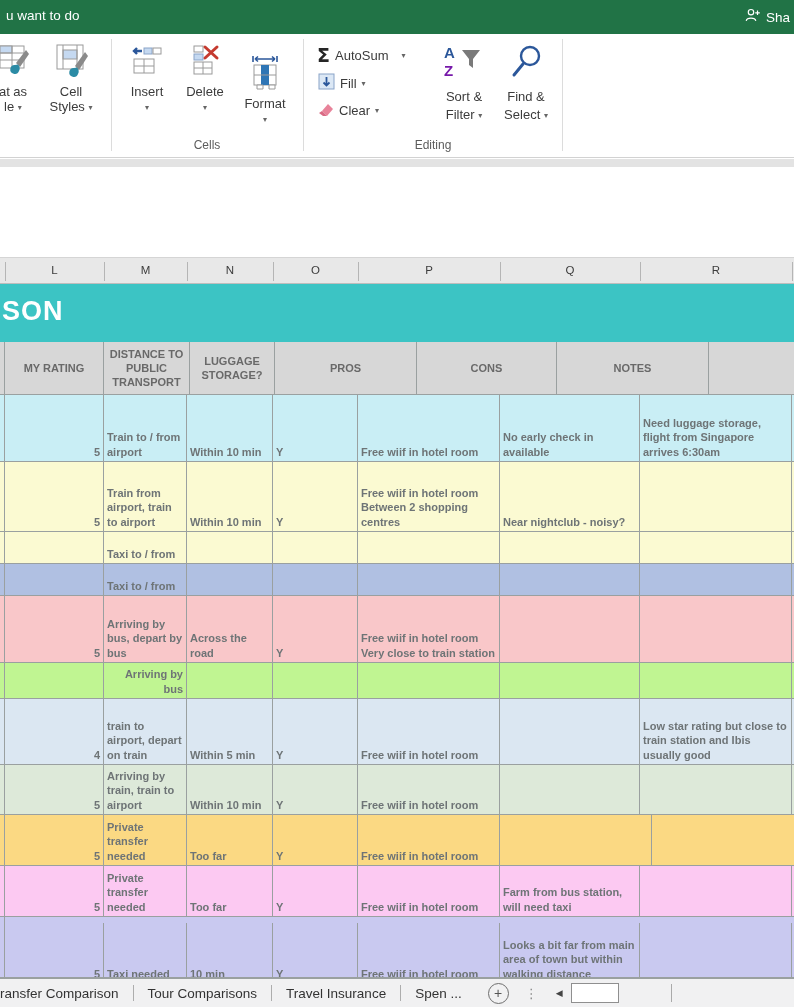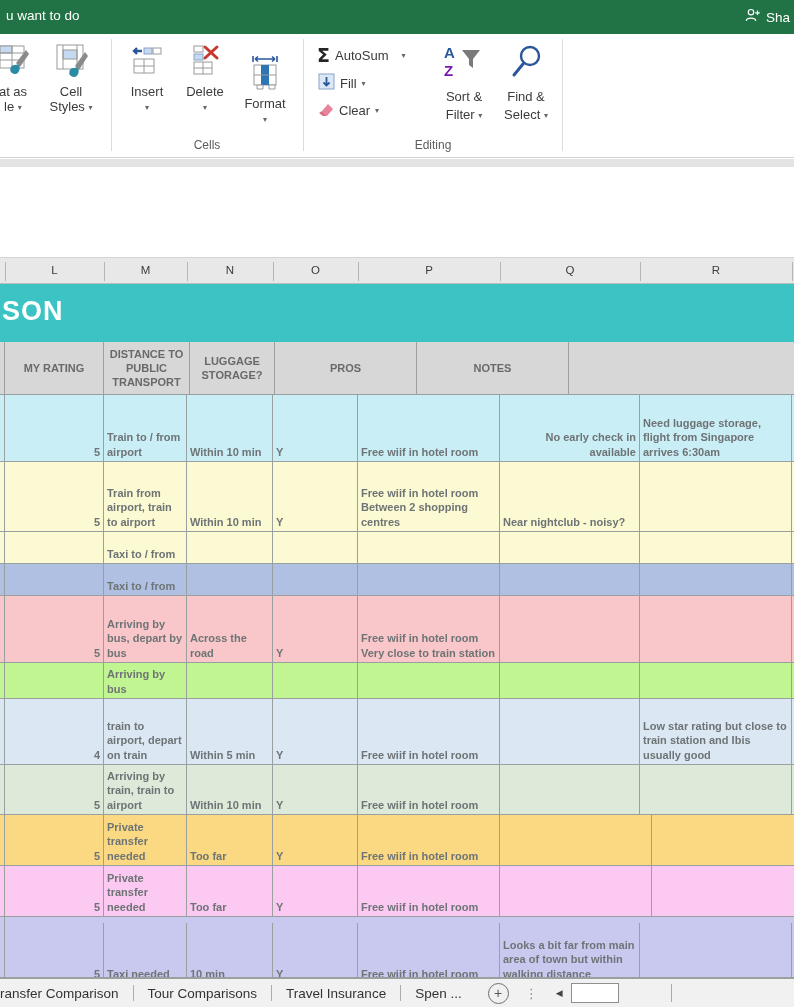--- a/index.html
+++ b/index.html
@@ -233,31 +233,32 @@
   <span class="banner-title">SON</span>
 </div>
 
 <div class="sheet" id="sheet">
     <div class="trow" style="height: 53px; background: rgb(215, 215, 215);">
       <div class="tcell sliver" style="width: 5px;"></div>
       <div class="tcell hdr" style="width: 99px;">MY RATING</div>
       <div class="tcell hdr" style="width: 86px;">DISTANCE TO PUBLIC TRANSPORT</div>
       <div class="tcell hdr" style="width: 85px;">LUGGAGE STORAGE?</div>
       <div class="tcell hdr" style="width: 142px;">PROS</div>
+      <div class="tcell hdr" style="width: 140px;">CONS</div>
       <div class="tcell hdr" style="width: 152px;">NOTES</div>
       <div class="tcell rightedge" style="width: 2px;"></div>
     </div>
     <div class="trow" style="height: 67px; background: rgb(201, 238, 245);">
       <div class="tcell sliver" style="width: 5px;"></div>
       <div class="tcell num" style="width: 99px;">5</div>
       <div class="tcell" style="width: 83px;">Train to / from airport</div>
       <div class="tcell" style="width: 86px;">Within 10 min</div>
       <div class="tcell" style="width: 85px;">Y</div>
       <div class="tcell" style="width: 142px;">Free wiif in hotel room</div>
-      <div class="tcell" style="width: 140px; text-align: right;">No early check in available</div>
+      <div class="tcell" style="width: 140px;">No early check in available</div>
       <div class="tcell" style="width: 152px;">Need luggage storage, flight from Singapore arrives 6:30am</div>
       <div class="tcell rightedge" style="width: 2px;"></div>
     </div>
     <div class="trow" style="height: 70px; background: rgb(251, 250, 210);">
       <div class="tcell sliver" style="width: 5px;"></div>
       <div class="tcell num" style="width: 99px;">5</div>
       <div class="tcell" style="width: 83px;">Train from airport, train to airport</div>
       <div class="tcell" style="width: 86px;">Within 10 min</div>
       <div class="tcell" style="width: 85px;">Y</div>
       <div class="tcell" style="width: 142px;">Free wiif in hotel room
@@ -296,21 +297,21 @@
       <div class="tcell" style="width: 85px;">Y</div>
       <div class="tcell" style="width: 142px;">Free wiif in hotel room
 Very close to train station</div>
       <div class="tcell" style="width: 140px;"></div>
       <div class="tcell" style="width: 152px;"></div>
       <div class="tcell rightedge" style="width: 2px;"></div>
     </div>
     <div class="trow" style="height: 36px; background: rgb(192, 245, 146);">
       <div class="tcell sliver" style="width: 5px;"></div>
       <div class="tcell num" style="width: 99px;"></div>
-      <div class="tcell" style="width: 83px;">Arriving by bus</div>
+      <div class="tcell" style="width: 83px; text-align: right;">Arriving by bus</div>
       <div class="tcell" style="width: 86px;"></div>
       <div class="tcell" style="width: 85px;"></div>
       <div class="tcell" style="width: 142px;"></div>
       <div class="tcell" style="width: 140px;"></div>
       <div class="tcell" style="width: 152px;"></div>
       <div class="tcell rightedge" style="width: 2px;"></div>
     </div>
     <div class="trow" style="height: 66px; background: rgb(219, 231, 242);">
       <div class="tcell sliver" style="width: 5px;"></div>
       <div class="tcell num" style="width: 99px;">4</div>
@@ -343,20 +344,21 @@
       <div class="tcell" style="width: 152px;"></div>
       <div class="tcell rightedge" style="width: 2px;"></div>
     </div>
     <div class="trow" style="height: 51px; background: rgb(252, 201, 242);">
       <div class="tcell sliver" style="width: 5px;"></div>
       <div class="tcell num" style="width: 99px;">5</div>
       <div class="tcell" style="width: 83px;">Private transfer needed</div>
       <div class="tcell" style="width: 86px;">Too far</div>
       <div class="tcell" style="width: 85px;">Y</div>
       <div class="tcell" style="width: 142px;">Free wiif in hotel room</div>
+      <div class="tcell" style="width: 140px;">Farm from bus station, will need taxi</div>
       <div class="tcell" style="width: 152px;"></div>
       <div class="tcell rightedge" style="width: 2px;"></div>
     </div>
     <div class="trow" style="height: 61px; background: rgb(201, 201, 240);">
       <div class="tcell sliver" style="width: 5px;"></div>
       <div class="tcell num" style="width: 99px; transform: translateY(6px);">5</div>
       <div class="tcell" style="width: 83px; transform: translateY(6px);">Taxi needed</div>
       <div class="tcell" style="width: 86px; transform: translateY(6px);">10 min</div>
       <div class="tcell" style="width: 85px; transform: translateY(6px);">Y</div>
       <div class="tcell" style="width: 142px; transform: translateY(6px);">Free wiif in hotel room</div>

